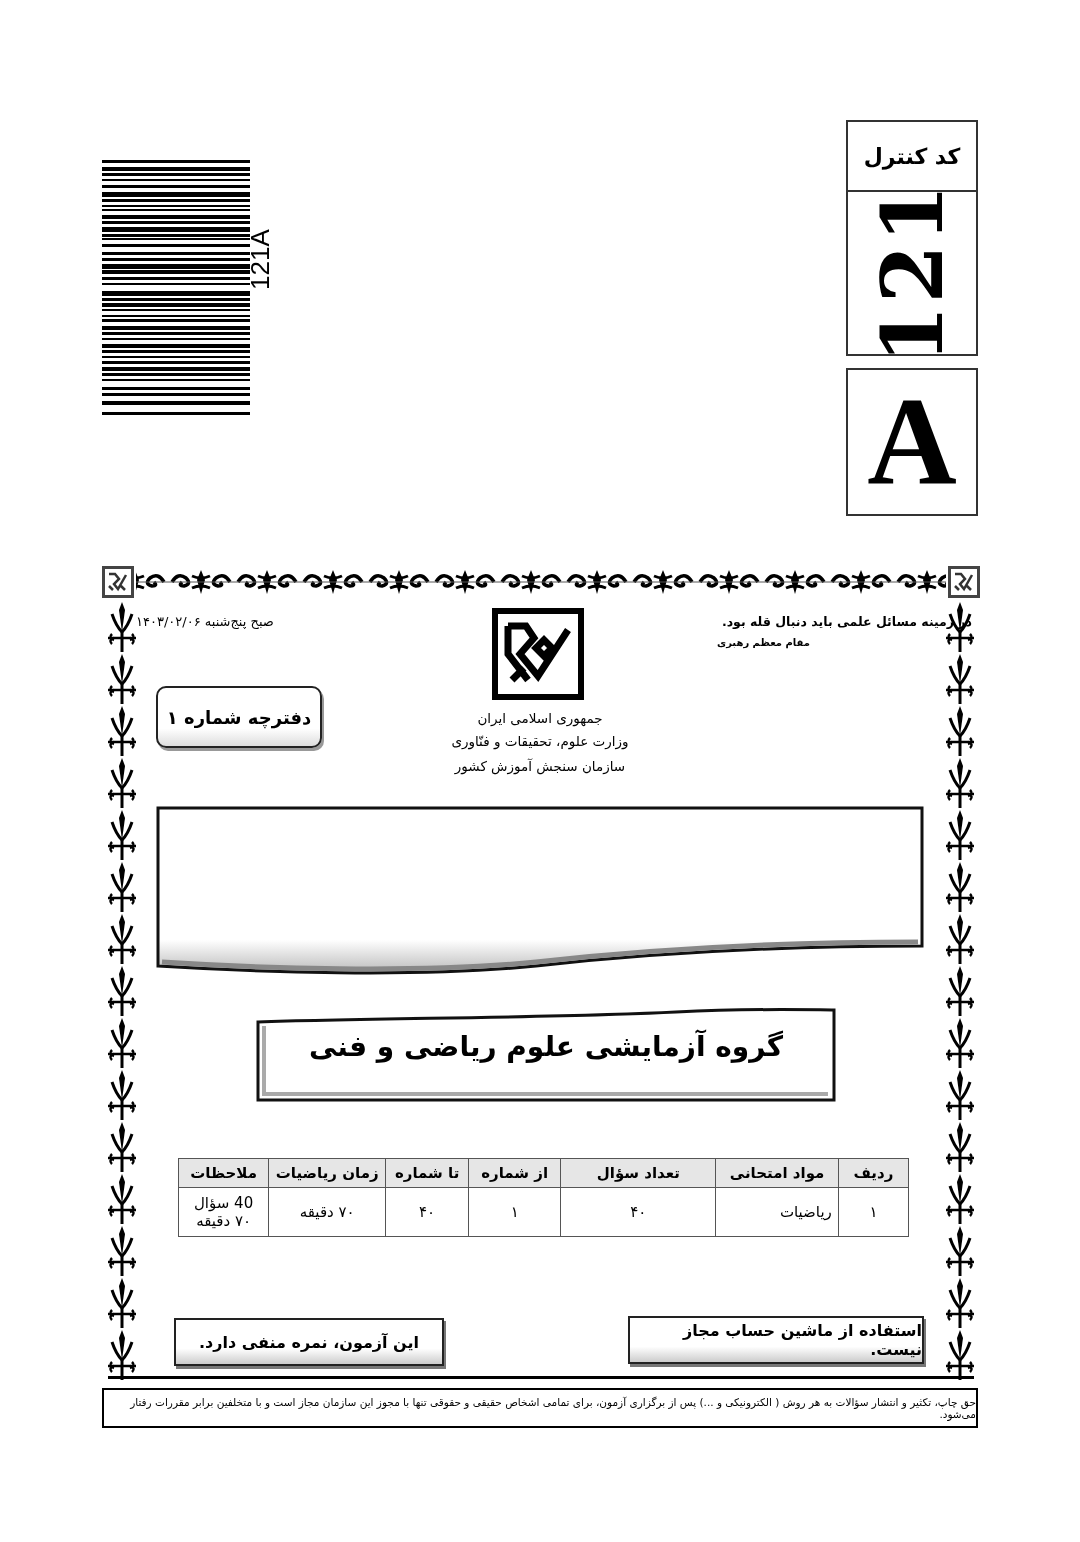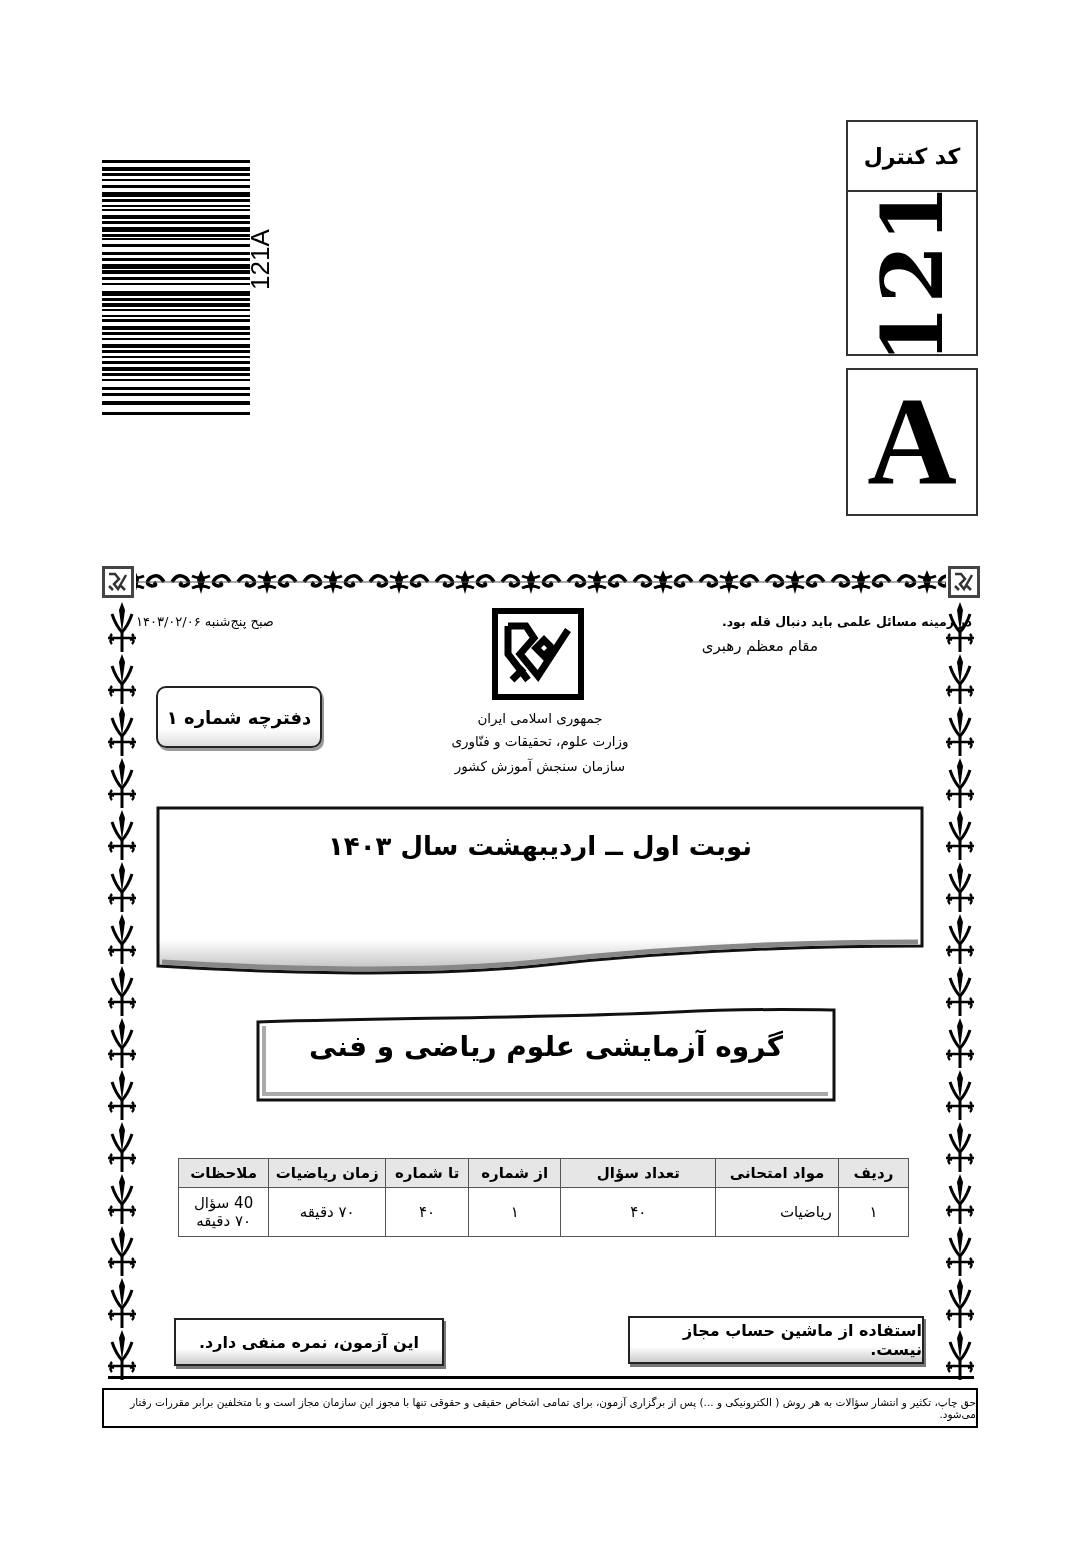--- a/index.html
+++ b/index.html
@@ -28,21 +28,21 @@
 
   
   .frame-top { left:102px; top:566px; width:878px; height:32px; }
   .corner { position:absolute; width:32px; height:32px; border:3px solid #444; box-sizing:border-box; background:#fff; }
   .corner svg { width:100%; height:100%; }
   .side { position:absolute; top:600px; width:40px; height:780px; }
   .bottom-line { left:108px; top:1376px; width:866px; height:3px; background:#000; }
 
   .rtl { direction:rtl; }
   .quote { right:108px; top:614px; font-size:12.5px; font-weight:bold; text-align:right; }
-  .quote-author { right:262px; top:637px; font-size:15px; font-weight:normal; }
+  .quote-author { right:270px; top:637px; font-size:10px; font-weight:bold; }
   .date { left:136px; top:614px; font-size:13px; direction:rtl; }
 
   .logo { left:492px; top:608px; width:92px; height:92px; border:6px solid #000; box-sizing:border-box; background:#fff; }
   .org { left:380px; width:320px; text-align:center; font-size:13.5px; direction:rtl; }
 
   .booklet { left:156px; top:686px; width:166px; height:62px; border:2px solid #222; border-radius:10px;
     box-sizing:border-box; background:linear-gradient(#fff 70%, #ddd);
     box-shadow:2px 3px 0 #999;
     display:flex; align-items:center; justify-content:center; font-size:18px; font-weight:bold; direction:rtl; }
 
@@ -187,21 +187,20 @@
         <stop offset="0" stop-color="#fff"></stop>
           <stop offset="0.8" stop-color="#fff"></stop>
           <stop offset="1" stop-color="#bbb"></stop>
       </linearGradient>
     </defs>
     <path d="M2 2 L766 2 L766 140 C600 140 470 150 380 160 C260 172 100 166 2 160 Z" fill="url(#bshade)" stroke="#111" stroke-width="3"></path>
     <path d="M6 156 C100 162 260 168 380 156 C470 146 600 136 762 136" stroke="#888" stroke-width="5" fill="none"></path>
   </svg>
 </div>
 <div class="abs banner-title">
-  <div>نوبت اول ــ اردیبهشت سال ۱۴۰۳</div>
 </div>
 
 <div class="abs group">
   <svg width="580" height="94" viewBox="0 0 580 94">
     <path d="M2 14 C120 10 300 10 420 4 C500 0 560 2 578 2 L578 92 L2 92 Z" fill="#fff" stroke="#111" stroke-width="3"></path>
     <path d="M8 18 L8 86 L572 86" stroke="#aaa" stroke-width="4" fill="none"></path>
   </svg>
 </div>
 <div class="abs group-title">گروه آزمایشی علوم ریاضی و فنی</div>
 

